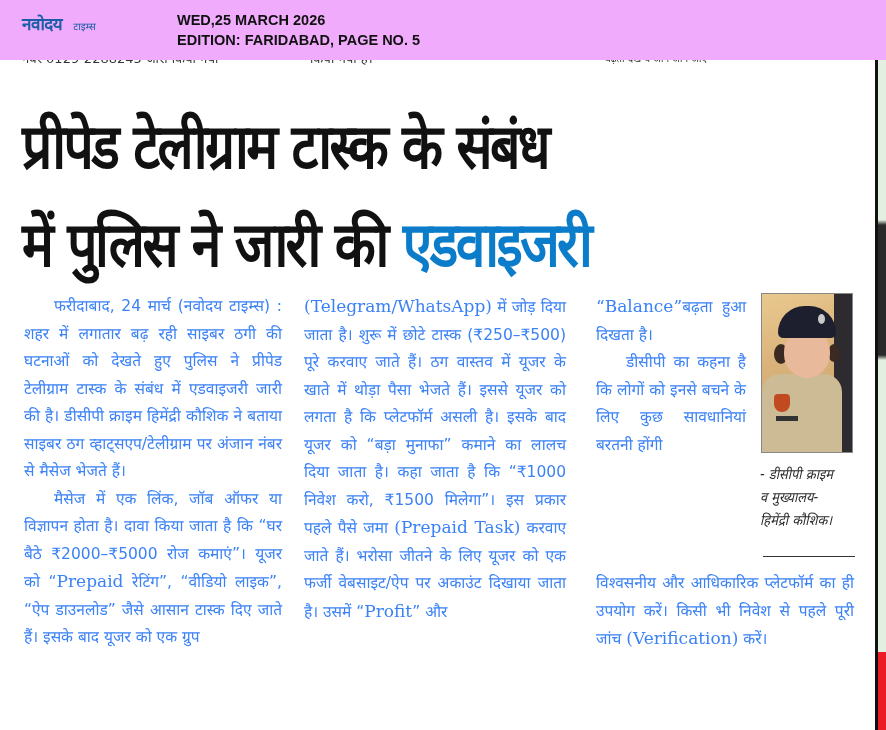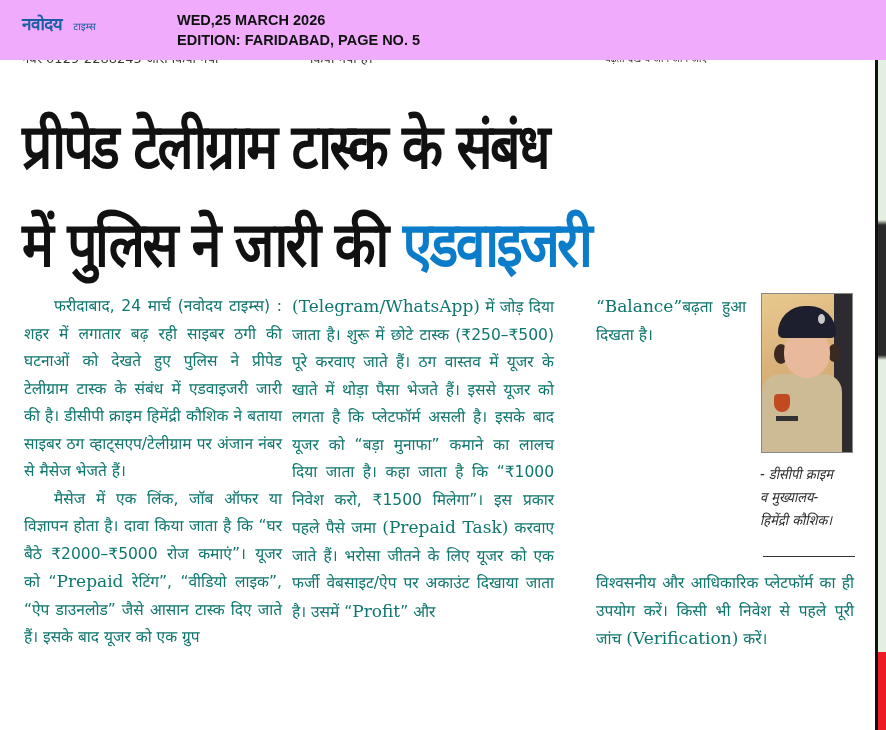--- a/index.html
+++ b/index.html
@@ -52,26 +52,26 @@
       font-family: "DejaVu Sans", sans-serif; font-weight: bold;
       font-size: 62px; line-height: 98px; color: #111;
       letter-spacing: -3px; transform: scaleX(0.86); transform-origin: left top;
     }
     .headline .line { display: block; white-space: nowrap; }
     .headline .accent { color: #0b7cc9; }
 
     
     .col {
       position: absolute; font-family: "DejaVu Sans", sans-serif;
-      font-size: 15.5px; line-height: 27.5px; color: #0f766e; text-align: justify;
+      font-size: 15.5px; line-height: 27.5px; color: #3b82f6; text-align: justify;
     }
     .col p { text-indent: 0; }
     .col .indent { text-indent: 30px; }
     .col-1 { left: 24px; top: 293px; width: 258px; }
-    .col-2 { left: 292px; top: 293px; width: 262px; }
+    .col-2 { left: 304px; top: 293px; width: 262px; }
     .col-3 { left: 596px; top: 293px; width: 150px; }
     .col-3b { left: 596px; top: 570px; width: 258px; }
 
     .latin { font-family: "DejaVu Serif", serif; font-size: 17px; }
 
     
     .photo {
       position: absolute; left: 761px; top: 293px; width: 92px; height: 160px;
       border: 1px solid #888; overflow: hidden;
       background: linear-gradient(160deg, #e9c98f 0%, #d9b27a 40%, #c9a06a 100%);
@@ -126,20 +126,21 @@
   <p class="indent">फरीदाबाद, 24 मार्च (नवोदय टाइम्स) : शहर में लगातार बढ़ रही साइबर ठगी की घटनाओं को देखते हुए पुलिस ने प्रीपेड टेलीग्राम टास्क के संबंध में एडवाइजरी जारी की है। डीसीपी क्राइम हिमेंद्री कौशिक ने बताया साइबर ठग व्हाट्सएप/टेलीग्राम पर अंजान नंबर से मैसेज भेजते हैं।</p>
   <p class="indent"><span>मैसेज में एक लिंक, जॉब ऑफर या विज्ञापन होता है। दावा किया जाता है कि “घर बैठे ₹2000–₹5000 रोज कमाएं”। यूजर को “</span><span class="latin">Prepaid</span><span> रेटिंग”, “वीडियो लाइक”, “ऐप डाउनलोड” जैसे आसान टास्क दिए जाते हैं। इसके बाद यूजर को एक ग्रुप</span></p>
 </div>
 
 <div class="col col-2">
   <p><span class="latin">(Telegram/WhatsApp)</span><span> में जोड़ दिया जाता है। शुरू में छोटे टास्क (₹250–₹500) पूरे करवाए जाते हैं। ठग वास्तव में यूजर के खाते में थोड़ा पैसा भेजते हैं। इससे यूजर को लगता है कि प्लेटफॉर्म असली है। इसके बाद यूजर को “बड़ा मुनाफा” कमाने का लालच दिया जाता है। कहा जाता है कि “₹1000 निवेश करो, ₹1500 मिलेगा”। इस प्रकार पहले पैसे जमा </span><span class="latin">(Prepaid Task)</span><span> करवाए जाते हैं। भरोसा जीतने के लिए यूजर को एक फर्जी वेबसाइट/ऐप पर अकाउंट दिखाया जाता है। उसमें “</span><span class="latin">Profit</span><span>” और</span></p>
 </div>
 
 <div class="col col-3">
   <p><span class="latin">“Balance”</span><span>बढ़ता हुआ दिखता है।</span></p>
+  <p class="indent">डीसीपी का कहना है कि लोगों को इनसे बचने के लिए कुछ सावधानियां बरतनी होंगी</p>
 </div>
 
 <div class="col col-3b">
   <p><span>विश्वसनीय और आधिकारिक प्लेटफॉर्म का ही उपयोग करें। किसी भी निवेश से पहले पूरी जांच </span><span class="latin">(Verification)</span><span> करें।</span></p>
 </div>
 
 <div class="photo" title="डीसीपी क्राइम व मुख्यालय हिमेंद्री कौशिक की तस्वीर">
   <div class="bg-dark"></div>
   <div class="uniform"></div>
   <div class="hair-l"></div>

